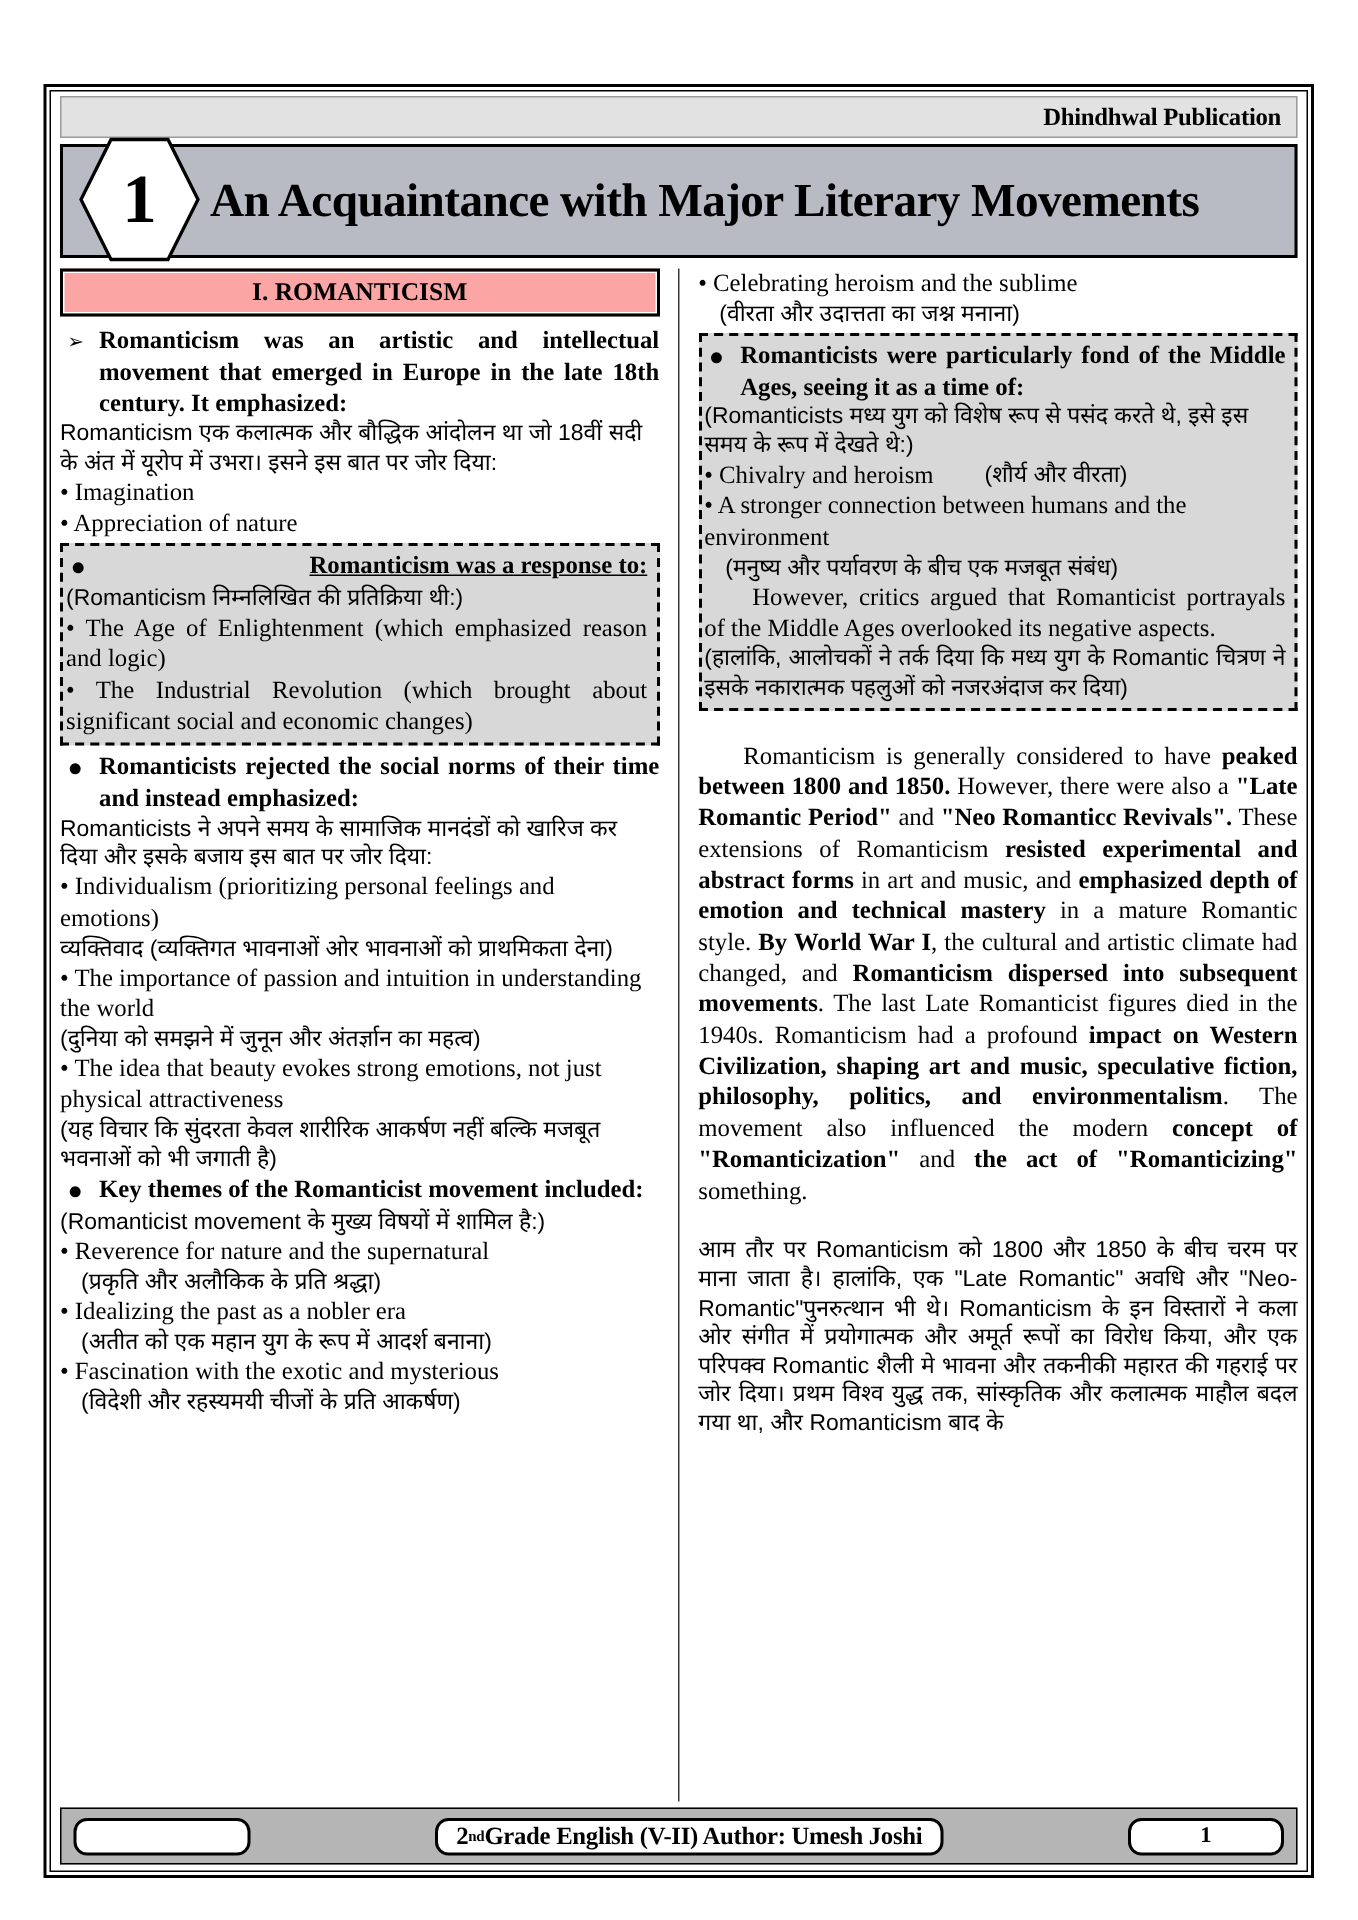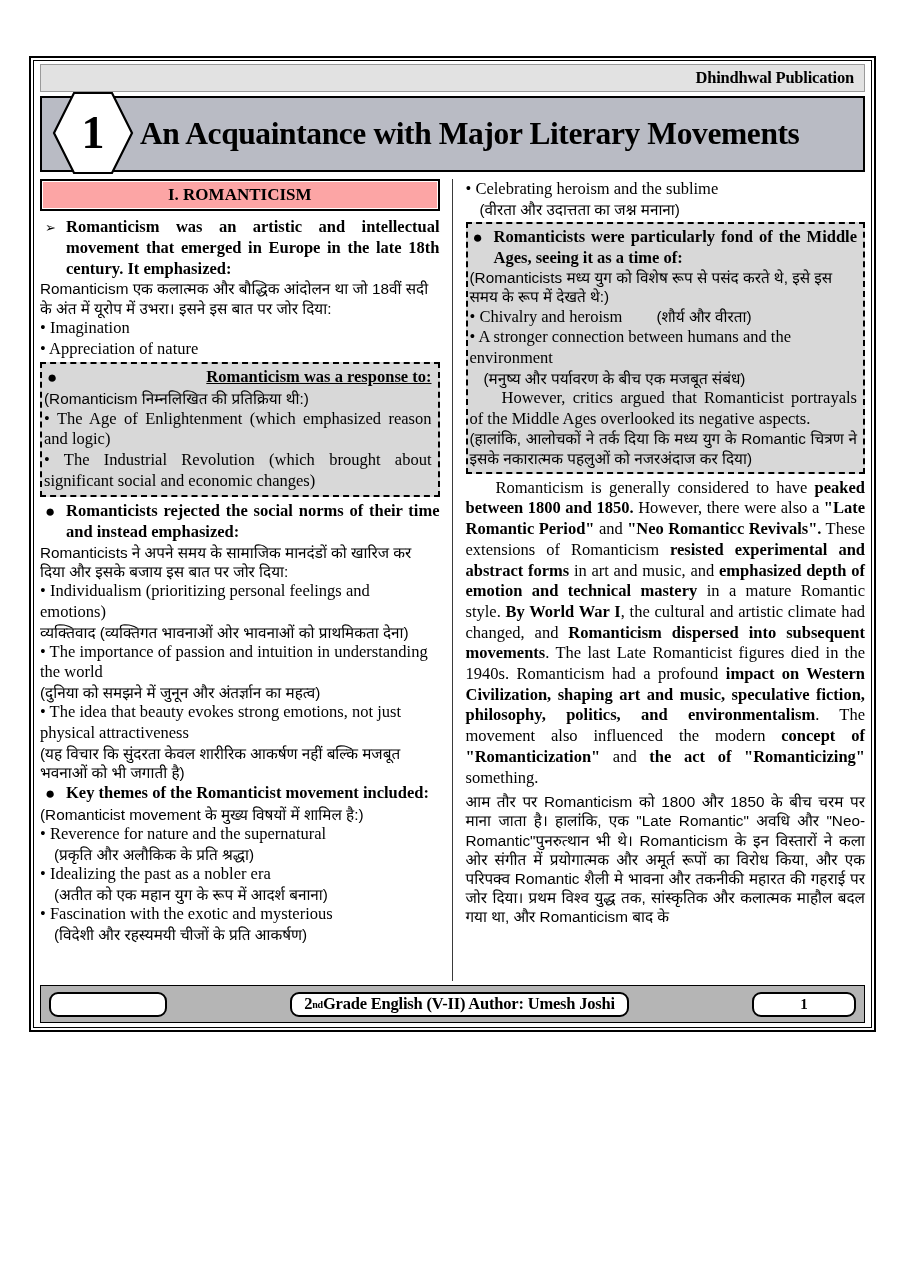--- a/index.html
+++ b/index.html
@@ -11,21 +11,21 @@
     width: 905px; height: 1280px;
     font-family: "Liberation Serif", "DejaVu Serif", serif;
     color: #000;
     overflow: hidden;
   }
 
   
   .page-outer {
     position: absolute;
     left: 29px; top: 56px;
-    width: 847px; height: 976px;
+    width: 847px; height: 1196px;
     border: 2px solid #000;
     padding: 2px;
     background: #fff;
   }
   .page-inner {
     width: 100%; height: 100%;
     border: 1px solid #000;
     padding: 3px 4px 4px 4px;
     display: flex;
     flex-direction: column;
@@ -150,21 +150,21 @@
     background: #d8d8d8;
     padding: 3px 6px 4px 2px;
     margin: 3px 0 4px 0;
   }
   .hl-box .marker { flex-basis: 24px; padding-left: 3px; }
 
   
   .flow {
     text-align: justify;
     text-justify: inter-word;
-    margin-top: 4px;
+    margin-top: 20px;
   }
   b.bd { font-weight: bold; }
 
   
   .dual { display: flex; }
   .dual .en { flex: 0 0 auto; }
   .dual .hn { margin-left: 34px; }
 
   
   .footer {

